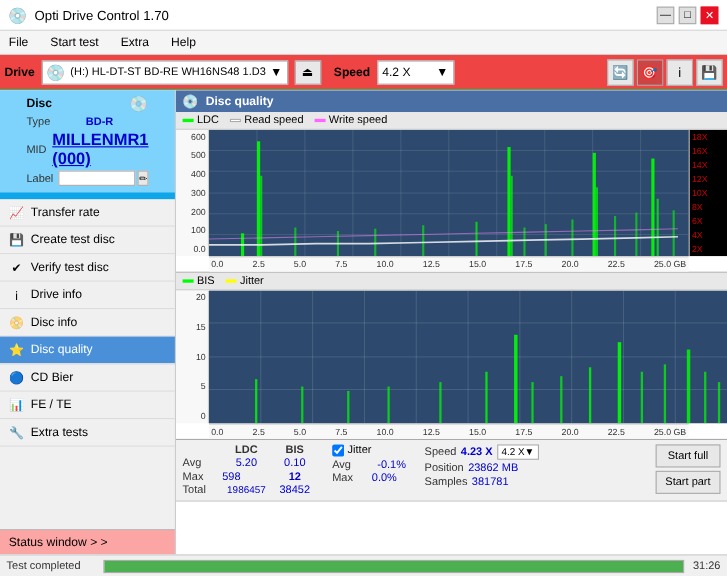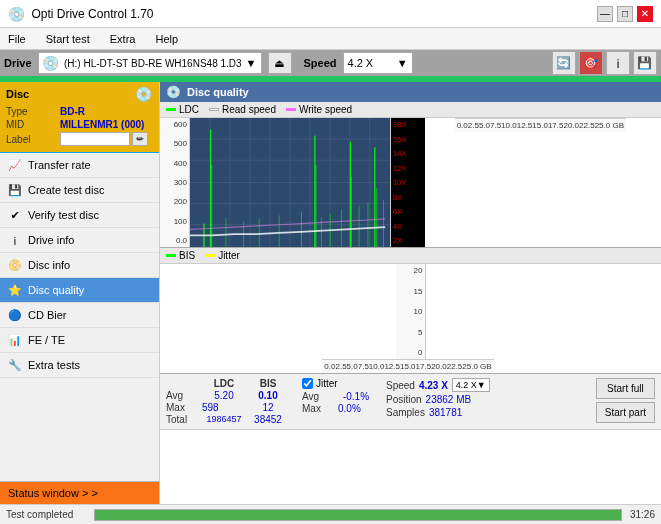--- a/index.html
+++ b/index.html
@@ -30,22 +30,22 @@
       display: flex;
       align-items: center;
       padding: 2px 4px;
       height: 22px;
       gap: 12px;
     }
     .menu-item { font-size: 11px; cursor: pointer; padding: 1px 4px; }
 
     
     .drive-bar {
-      background: #a3a3a3;
-      border-bottom: 6px solid #22c55e;
+      background: #ef4444;
+      border-bottom: 1px solid #22c55e;
       display: flex;
       align-items: center;
       padding: 3px 4px;
       height: 32px;
       gap: 6px;
     }
     .drive-label { font-weight: bold; font-size: 11px; }
     .drive-select {
       background: white; border: 1px solid #aaa; padding: 2px 4px; font-size: 11px;
       display: flex; align-items: center; gap: 4px; min-width: 220px; height: 22px;
@@ -72,23 +72,23 @@
       width: 160px;
       background: #f0f0f0;
       border-right: 1px solid #ccc;
       display: flex;
       flex-direction: column;
       flex-shrink: 0;
     }
 
     
     .disc-panel {
-      background: #eab308;
-      border-bottom: 1px solid #0ea5e9;
-      padding: 4px 6px;
+      background: #7dd3fc;
+      border-bottom: 6px solid #0ea5e9;
+      padding: 4px 24px;
     }
     .disc-panel-header {
       display: flex; align-items: center; justify-content: space-between;
       margin-bottom: 4px;
     }
     .disc-title { font-weight: bold; font-size: 11px; }
     .disc-icon { font-size: 14px; color: #555; cursor: pointer; }
     .disc-row { display: flex; align-items: center; margin-bottom: 2px; font-size: 10px; }
     .disc-row-label { width: 54px; color: #333; }
     .disc-row-value { color: #0000cc; font-weight: bold; }
@@ -112,21 +112,21 @@
     .nav-icon { width: 14px; height: 14px; display: flex; align-items: center; justify-content: center; font-size: 11px; }
 
     
     .status-window-btn {
       margin-top: auto;
       border-top: 1px solid #ccc;
       padding: 5px 8px;
       font-size: 11px;
       cursor: pointer;
       display: flex; align-items: center; gap: 4px;
-      background: #f97316;
+      background: #fca5a5;
     }
 
     
     .status-bar {
       position: absolute;
       bottom: 0; left: 0; right: 0;
       height: 20px;
       background: #f0f0f0;
       border-top: 1px solid #ccc;
       display: flex;
@@ -275,21 +275,21 @@
         <div class="disc-panel-header">
           <span class="disc-title">Disc</span>
           <span class="disc-icon">💿</span>
         </div>
         <div class="disc-row">
           <span class="disc-row-label">Type</span>
           <span class="disc-row-value">BD-R</span>
         </div>
         <div class="disc-row">
           <span class="disc-row-label">MID</span>
-          <span class="disc-row-value" style="font-size:10px;">MILLENMR1 (000)</span>
+          <span class="disc-row-value" style="font-size:15px;text-decoration:underline;">MILLENMR1 (000)</span>
         </div>
         <div class="disc-row">
           <span class="disc-row-label">Label</span>
           <input class="label-input" type="text" value="" style="">
           <div class="label-btn">✏</div>
         </div>
       </div>
 
       <div class="sidebar-nav">
         <div class="nav-item">
@@ -351,21 +351,21 @@
         <div class="legend-item">
           <div class="legend-dot" style="background:#ffffff; border:1px solid #aaa;"></div>
           <span>Read speed</span>
         </div>
         <div class="legend-item">
           <div class="legend-dot" style="background:#ff66ff;"></div>
           <span>Write speed</span>
         </div>
       </div>
 
-      <div style="display:flex; flex-direction:row; height:130px; border-bottom:1px solid #aaa;">
+      <div style="display:flex; flex-direction:column; height:130px; border-bottom:1px solid #aaa;">
         <div style="display:flex; flex:1; overflow:hidden;">
 
           <div class="chart-y-axis">
             <span>600</span>
             <span>500</span>
             <span>400</span>
             <span>300</span>
             <span>200</span>
             <span>100</span>
             <span>0.0</span>
@@ -449,21 +449,21 @@
         <div class="legend-item">
           <div class="legend-dot" style="background:#00ff00;"></div>
           <span>BIS</span>
         </div>
         <div class="legend-item">
           <div class="legend-dot" style="background:#ffff00;"></div>
           <span>Jitter</span>
         </div>
       </div>
 
-      <div style="display:flex; flex-direction:column; height:110px; border-bottom:1px solid #aaa;align-items:center;">
+      <div style="display:flex; flex-direction:column; height:136px; border-bottom:1px solid #aaa;">
         <div style="display:flex; flex:1; overflow:hidden;">
 
           <div class="chart-y-axis">
             <span>20</span>
             <span>15</span>
             <span>10</span>
             <span>5</span>
             <span>0</span>
           </div>
 
@@ -522,25 +522,25 @@
 
       <div style="background:#f0f0f0; padding:4px 6px; display:flex; gap:8px; align-items:flex-start; font-size:10px; border-bottom:1px solid #ccc; flex-wrap:wrap;">
 
         <div style="display:grid; grid-template-columns: 36px 44px 44px; gap:1px 0;">
           <span></span>
           <span style="color:#333; font-weight:bold; text-align:center;">LDC</span>
           <span style="color:#333; font-weight:bold; text-align:center;">BIS</span>
 
           <span style="color:#333;">Avg</span>
           <span style="color:#0000cc; text-align:center;">5.20</span>
-          <span style="color:#0000cc; text-align:center;font-weight:bold;">0.10</span>
+          <span style="color:#0000cc; text-align:center;">0.10</span>
 
           <span style="color:#333;">Max</span>
           <span style="color:#0000cc; text-align:left;">598</span>
-          <span style="color:#0000cc; text-align:center;">12</span>
+          <span style="color:#0000cc; text-align:center;font-weight:bold;">12</span>
 
           <span style="color:#333;">Total</span>
           <span style="color:#0000cc; text-align:center; font-size:9px;">1986457</span>
           <span style="color:#0000cc; text-align:center;">38452</span>
         </div>
 
         <div style="display:flex; flex-direction:column; gap:2px; margin-left:4px;">
           <div style="display:flex; align-items:center; gap:3px;">
             <input type="checkbox" checked="" style="width: 11px; height: 11px;">
             <span>Jitter</span>

